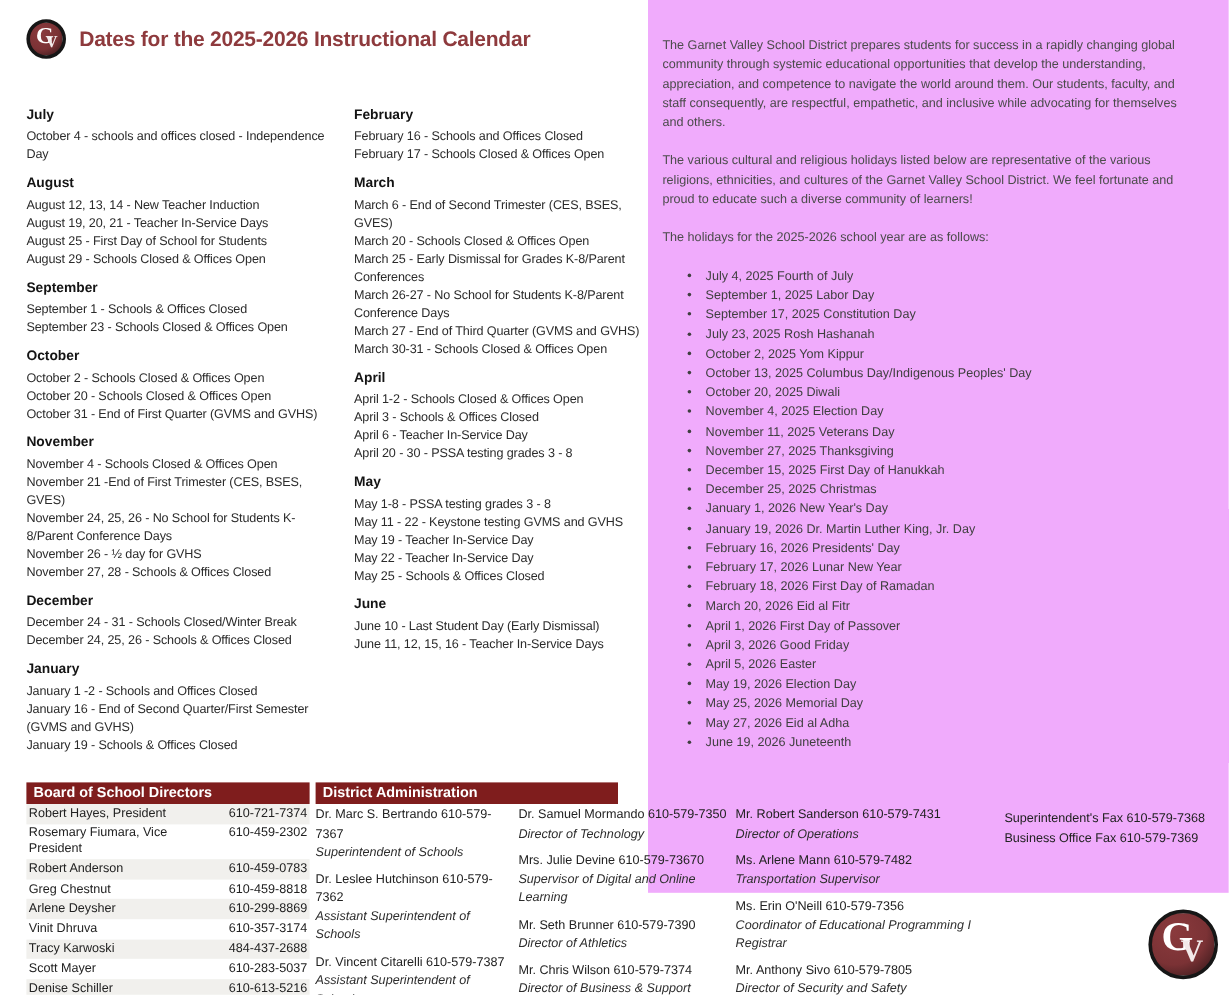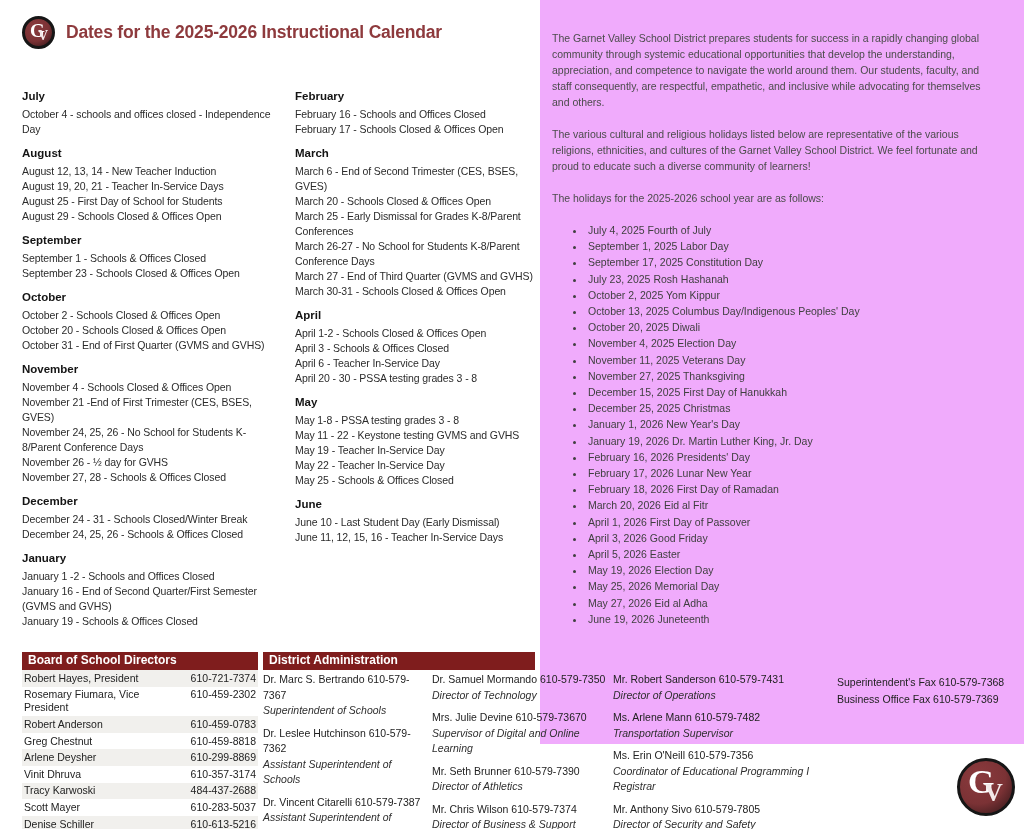--- a/index.html
+++ b/index.html
@@ -43,21 +43,21 @@
   
   .bar-header {
     background:#7f1d1d; color:#ffffff; font-weight:bold; font-size:12px;
     padding:1px 0 2px 6px; box-sizing:border-box; line-height:15px;
   }
   .board { position:absolute; left:22px; top:652px; width:236px; }
   .board-row { display:flex; justify-content:space-between; font-size:10.5px; line-height:13px; padding:1.8px 2px 1.8px 2px; color:#222; }
   .board-row:nth-child(odd) { background:#f1f0ed; }
   .board-row .phone { white-space:nowrap; margin-left:18px; }
 
-  .admin-header { position:absolute; left:263px; top:652px; width:272px; }
+  .admin-header { position:absolute; left:263px; top:652px; width:252px; }
   .admin-col { position:absolute; top:672px; }
   .admin-col-0 { left:263px; width:166px; }
   .admin-col-1 { left:432px; width:178px; }
   .admin-col-2 { left:613px; width:218px; }
   .admin-entry { margin-bottom:7px; }
   .admin-name { font-size:10.5px; line-height:15.5px; color:#222; }
   .admin-title { font-size:10.5px; line-height:15.5px; font-style:italic; color:#2e2e2e; }
   .fax-col { position:absolute; left:837px; top:674px; width:182px; }
   .fax-line { font-size:10.5px; line-height:17px; color:#222; }
 

